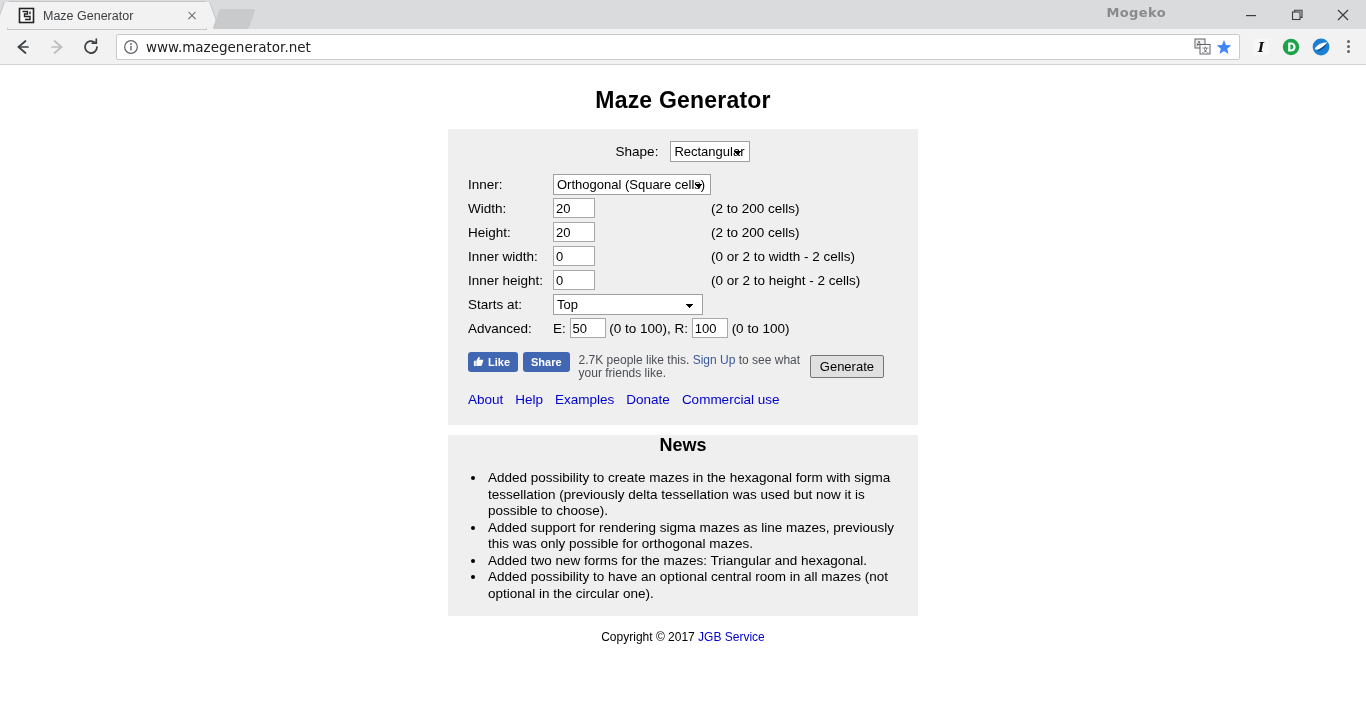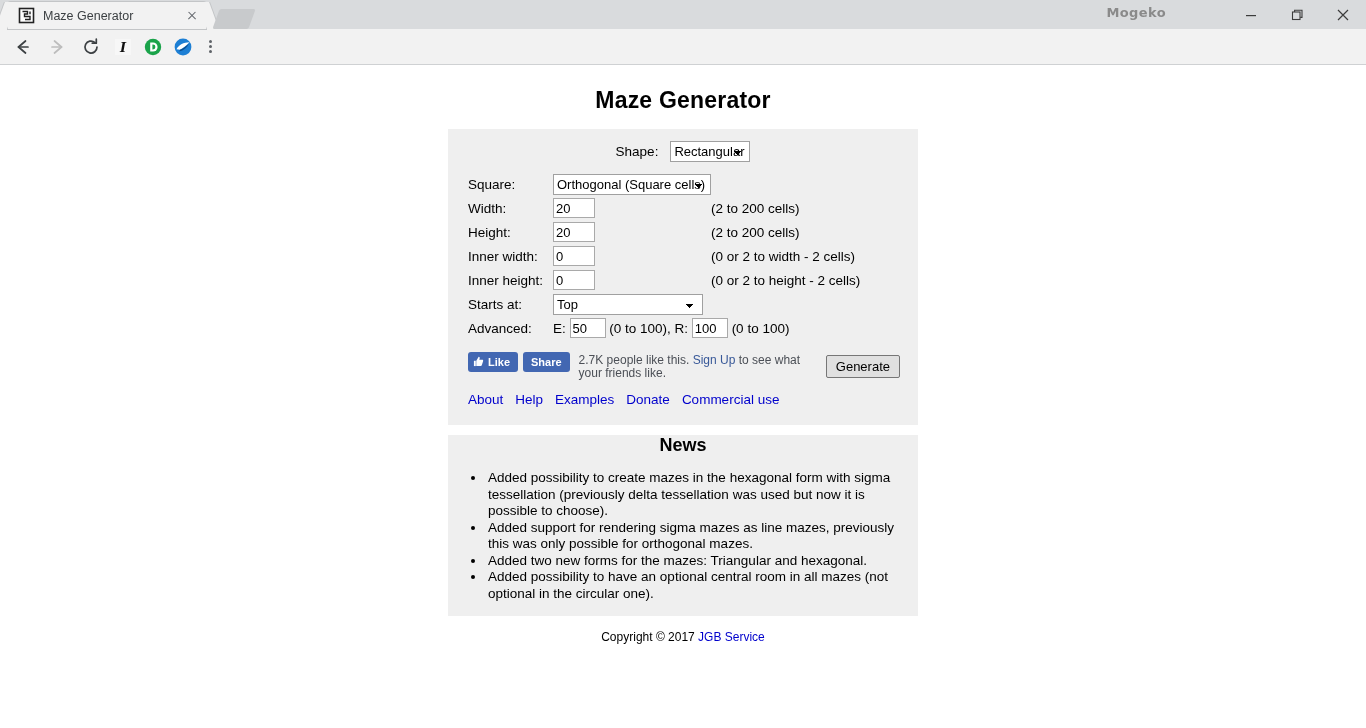--- a/index.html
+++ b/index.html
@@ -253,21 +253,21 @@
   .fb-text {
     font-size: 12px;
     color: #4b4f56;
     line-height: 13px;
     max-width: 225px;
     font-family: Liberation Sans, sans-serif;
     margin-left: 4px;
     padding-top: 2px;
   }
   .fb-text a { color: #385898; text-decoration: none; }
-  .gen-wrap { position: absolute; right: 8px; top: 3px; }
+  .gen-wrap { position: absolute; right: 24px; top: 3px; }
   .gen-btn {
     font-family: "Liberation Sans", sans-serif;
     font-size: 13px;
     color: #000;
     background: #e0e0e0;
     border: 1px solid #767676;
     border-radius: 2px;
     padding: 3px 9px;
     cursor: pointer;
   }
@@ -367,20 +367,43 @@
         <path d="M14.5 10 H5" stroke="#bdbdbd" stroke-width="1.7" stroke-linecap="round"></path>
       </svg>
     </div>
     <div class="navbtn">
       <svg width="20" height="20" viewBox="0 0 20 20">
         <path d="M16 10 A6 6 0 1 1 13.8 5.4" fill="none" stroke="#3c4043" stroke-width="1.7" stroke-linecap="round"></path>
         <path d="M15.3 2.2 V6.2 H11.3" fill="none" stroke="#3c4043" stroke-width="1.7" stroke-linecap="round" stroke-linejoin="round"></path>
       </svg>
     </div>
 
+    <div class="omnibox">
+      <span class="info-icon">
+        <svg width="16" height="16" viewBox="0 0 16 16">
+          <circle cx="8" cy="8" r="6.3" fill="none" stroke="#5f6368" stroke-width="1.2"></circle>
+          <circle cx="8" cy="5" r="0.9" fill="#5f6368"></circle>
+          <rect x="7.3" y="6.9" width="1.4" height="4.5" fill="#5f6368"></rect>
+        </svg>
+      </span>
+      <span class="url">www.mazegenerator.net</span>
+      <span class="omni-icon">
+        <svg width="17" height="17" viewBox="0 0 17 17">
+          <rect x="1" y="1" width="10" height="9" fill="#f1f1f1" stroke="#5f6368" stroke-width="1"></rect>
+          <text x="2.5" y="8" font-size="7" fill="#333" font-family="DejaVu Sans, sans-serif">A</text>
+          <rect x="6" y="6.5" width="10" height="9.5" fill="#fff" stroke="#5f6368" stroke-width="1"></rect>
+          <text x="8" y="14" font-size="7" fill="#333" font-family="DejaVu Sans, sans-serif">文</text>
+        </svg>
+      </span>
+      <span class="omni-icon">
+        <svg width="16" height="16" viewBox="0 0 16 16">
+          <path d="M8 1 L10 5.9 L15.3 6.3 L11.2 9.7 L12.5 14.9 L8 12.1 L3.5 14.9 L4.8 9.7 L0.7 6.3 L6 5.9 Z" fill="#4285f4"></path>
+        </svg>
+      </span>
+    </div>
 
     <div class="ext-icon">
       <svg width="20" height="20" viewBox="0 0 20 20">
         <rect x="2" y="2" width="16" height="16" fill="#f7f7f7"></rect>
         <text x="7" y="15" font-size="13" font-weight="bold" font-style="italic" fill="#111" font-family="DejaVu Serif, serif">I</text>
       </svg>
     </div>
     <div class="ext-icon">
       <svg width="20" height="20" viewBox="0 0 20 20">
         <circle cx="10" cy="10" r="8.2" fill="#1aa34a"></circle>
@@ -411,21 +434,21 @@
 
     <div class="shape-row">
       <span class="lbl">Shape:</span><select class="sel sel-shape">
         <option>Rectangular</option>
       </select>
     </div>
 
     <table class="form">
       <tbody>
           <tr>
-        <td class="lbl-col">Square:</td>
+        <td class="lbl-col">Inner:</td>
         <td>
           <select class="sel sel-style">
             <option>Orthogonal (Square cells)</option>
           </select>
         </td>
         <td class="hint"></td>
       </tr>
       <tr>
         <td class="lbl-col">Width:</td>
         <td>

